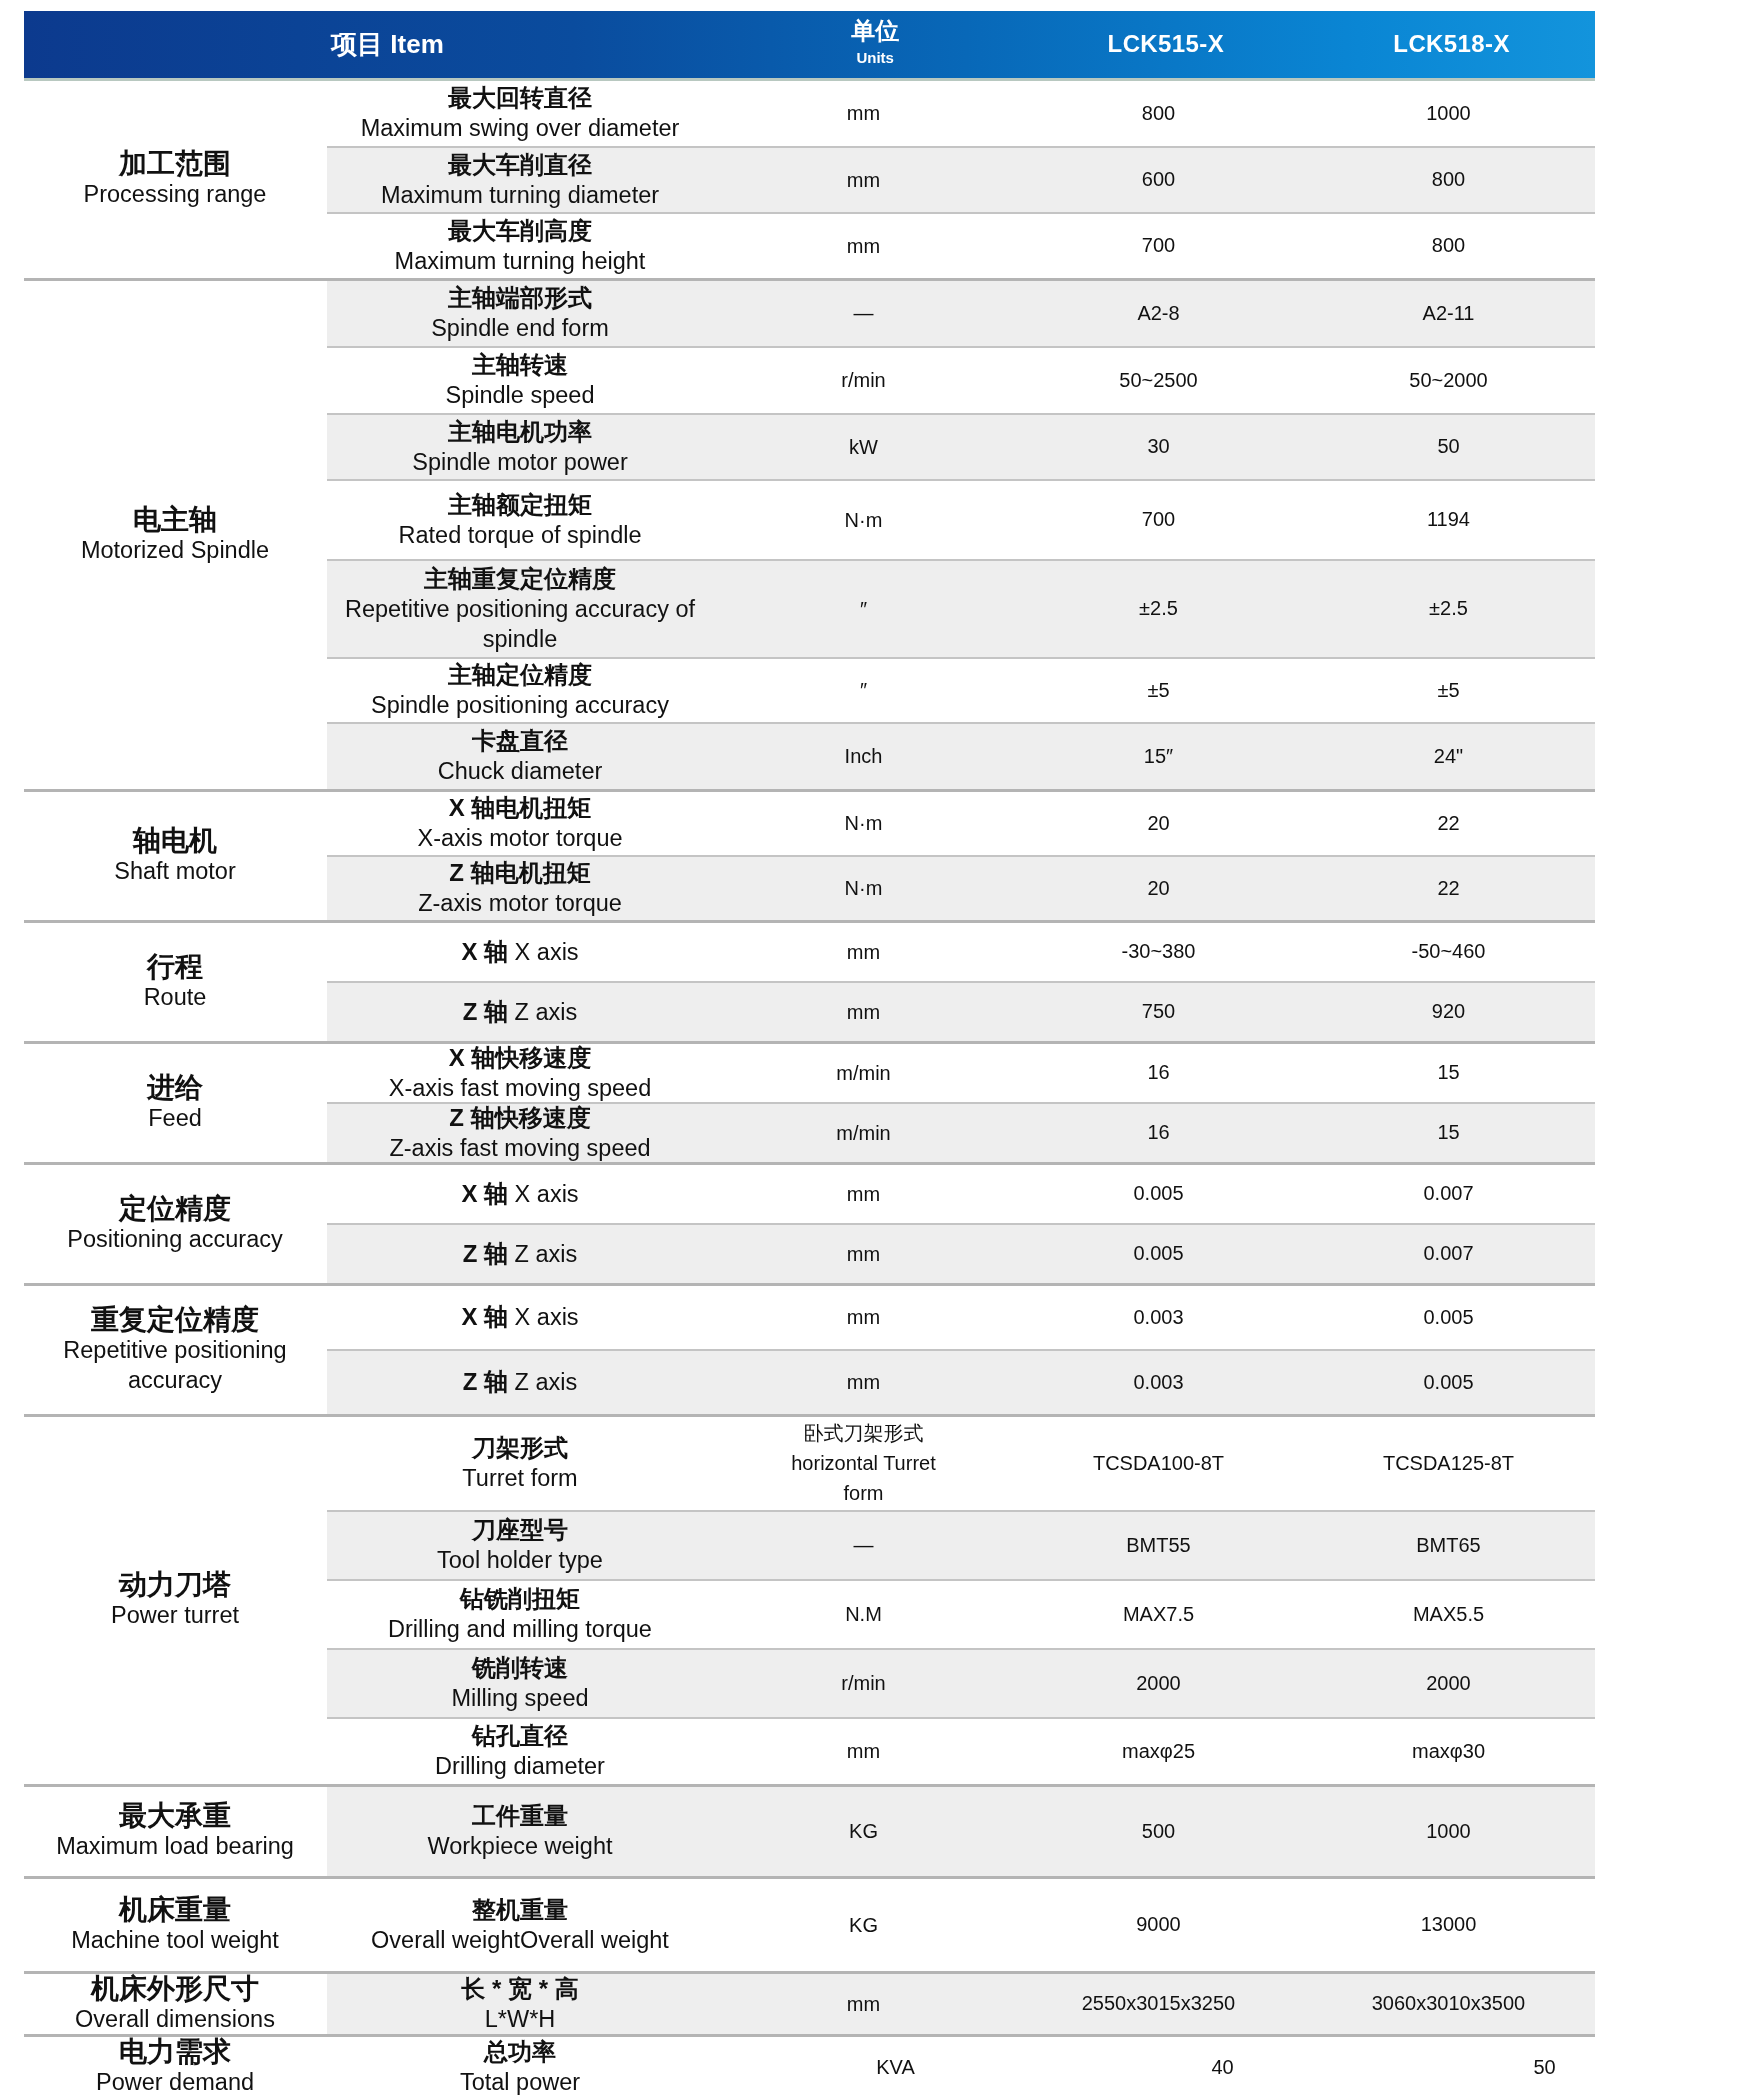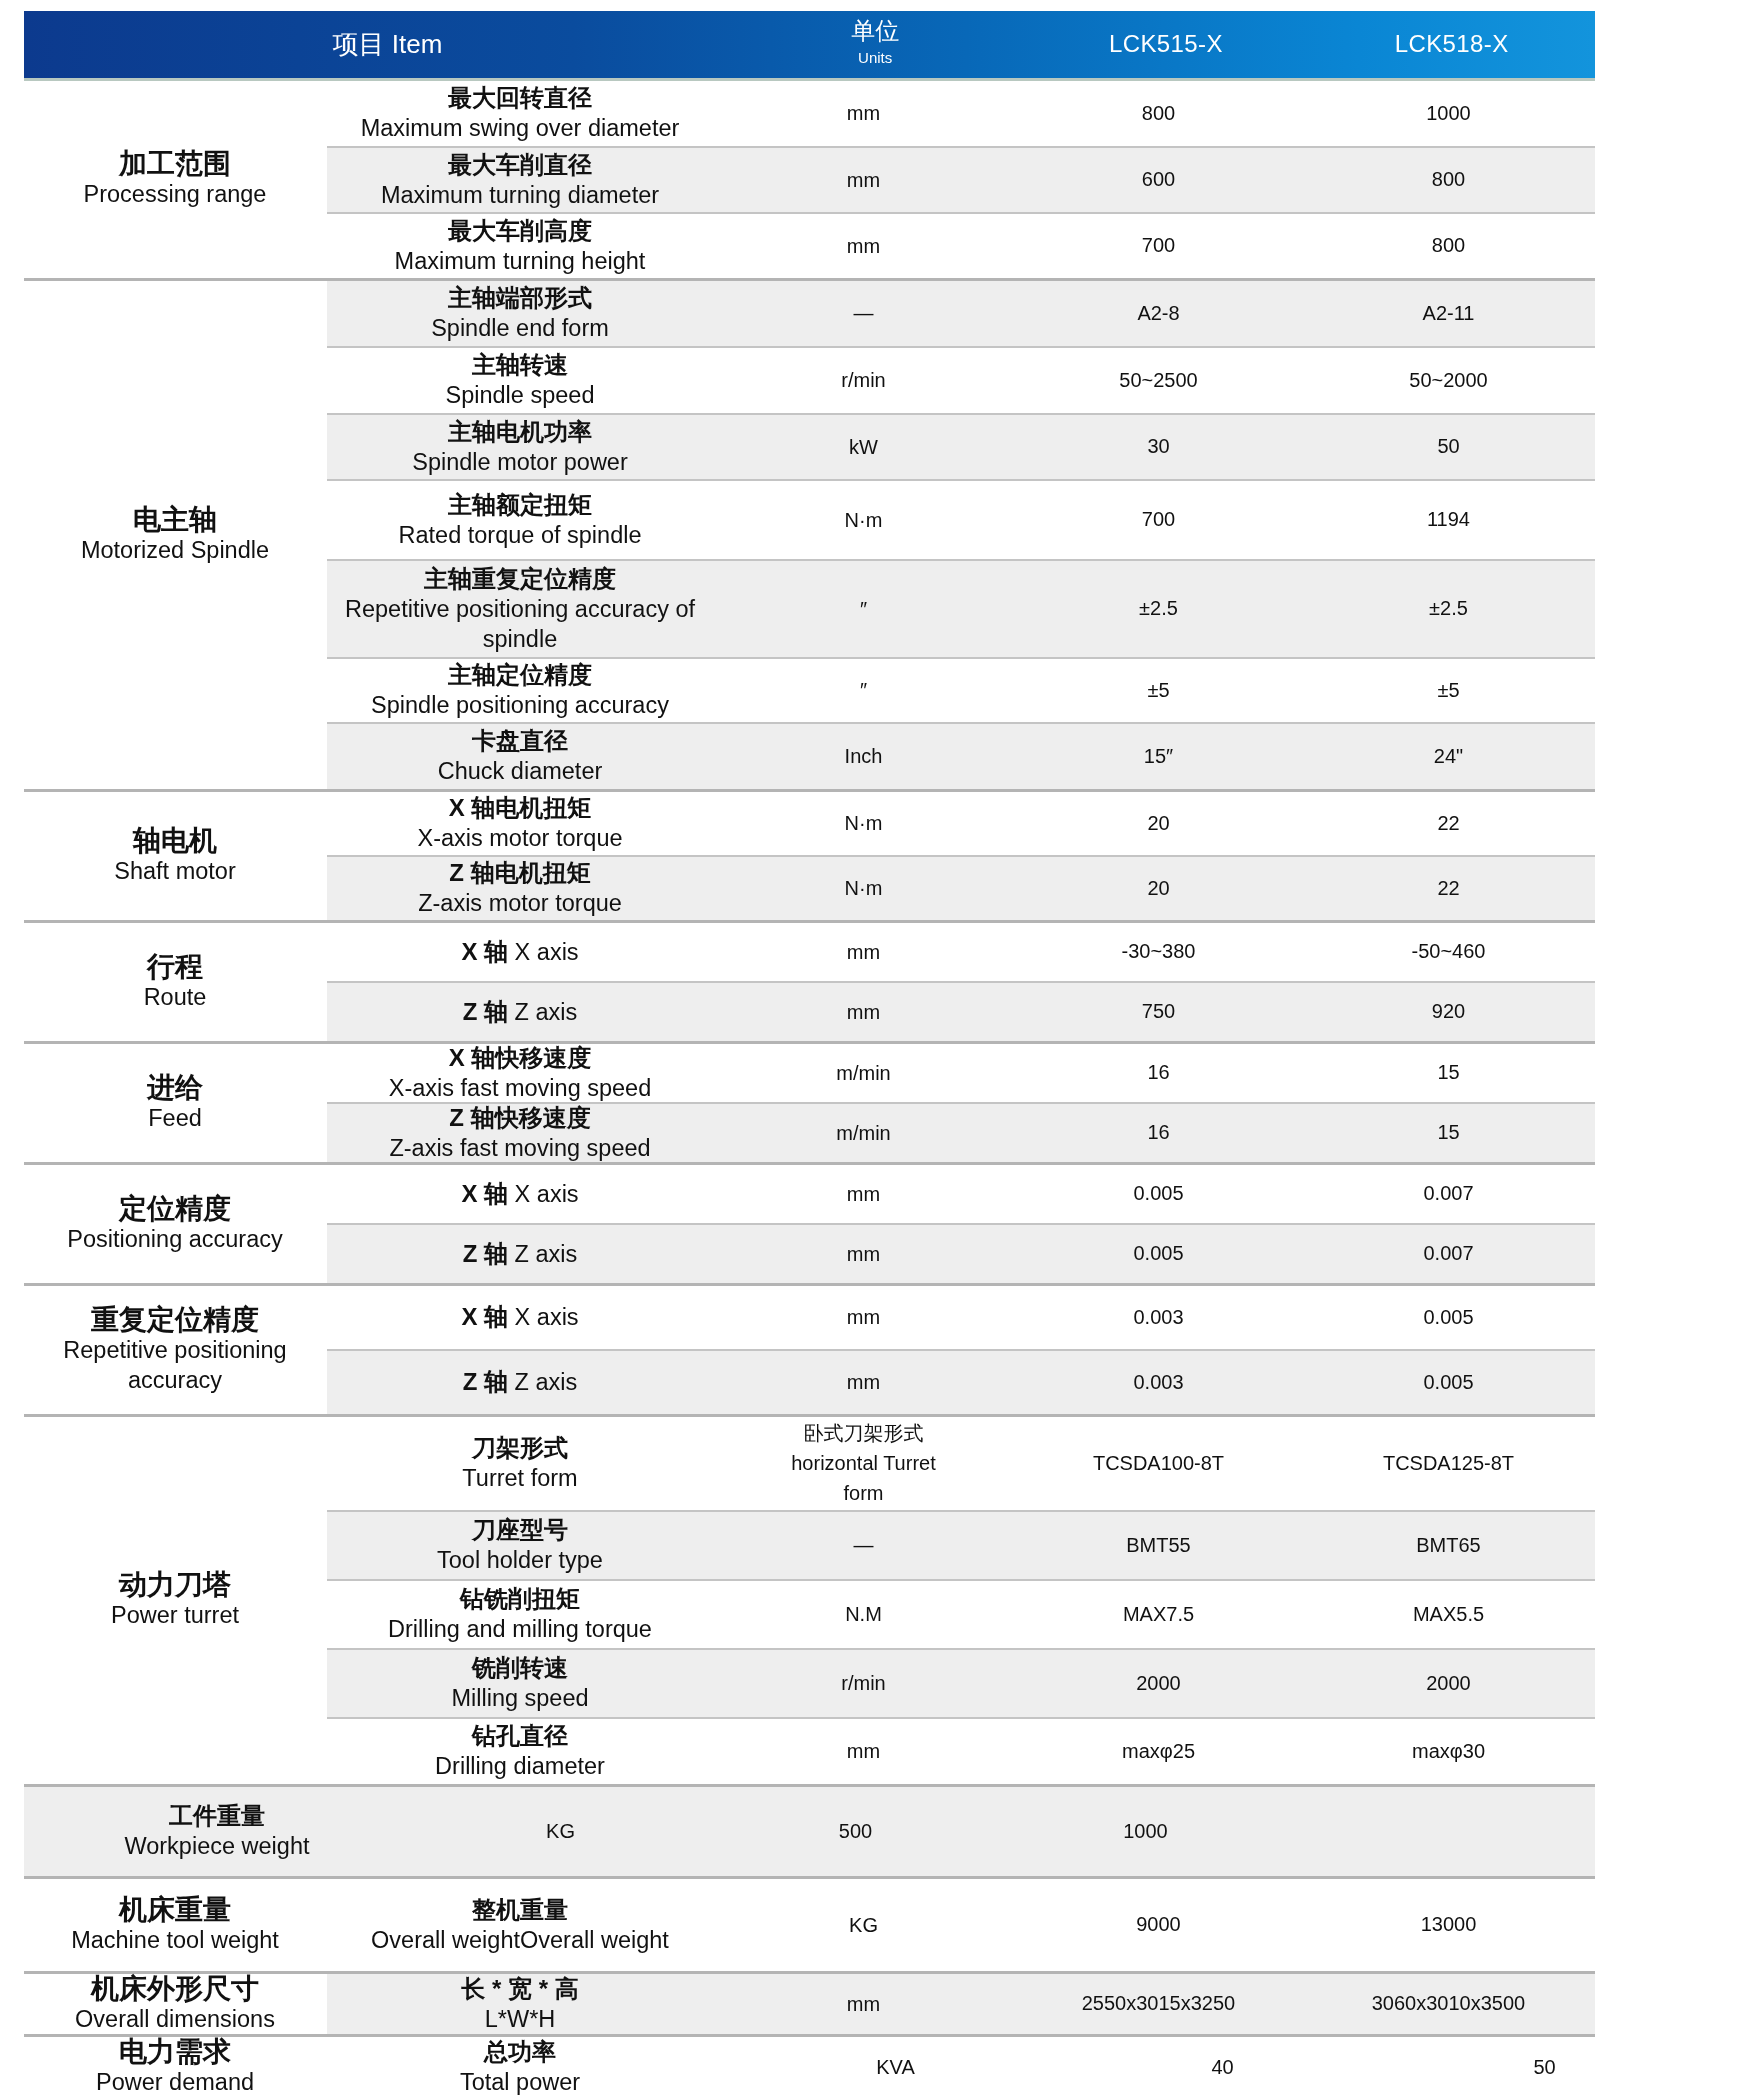--- a/index.html
+++ b/index.html
@@ -1,21 +1,21 @@
 <!DOCTYPE html>
 <html style="font-size:12px"><head>
 <meta charset="utf-8">
 <style>
   html, body { margin:0; padding:0; background:#ffffff; }
   body { width:1740px; height:2097px; position:relative; overflow:hidden;
          font-family:"Liberation Sans","DejaVu Sans",sans-serif; color:#111; }
   .table { position:absolute; left:23.5px; top:10.6px; width:1571px; }
   .header { display:flex; height:67px;
             background:linear-gradient(90deg,#0c3a8e 0%,#0a4c9e 35%,#0868b8 60%,#0a86d4 85%,#1394dc 100%);
-            color:#fff; font-weight:normal; border-bottom:3px solid #b8c8c0;padding-left:24px; }
+            color:#fff; font-weight:bold; border-bottom:3px solid #b8c8c0;padding-left:24px; }
   .header > div { display:flex; flex-direction:column; align-items:center; justify-content:center; text-align:center; }
   .h-item { width:690px; font-size:26px; }
   .h-unit { width:300px; font-size:24px; line-height:27px; }
   .h-unit .en { font-size:15px; }
   .h-model { width:290px; font-size:24px; letter-spacing:0.4px; }
   .section { display:flex; border-bottom:3.8px solid #b4b4b4; }
   .section.last { border-bottom:5.3px solid #111; }
   .cat { width:303px; flex:none; display:flex; flex-direction:column; align-items:center; justify-content:center;
          text-align:center; font-size:23.5px; line-height:30px; background:#fff; }
   .cat .zh { font-weight:bold; font-size:28px; }
@@ -476,20 +476,24 @@
             <div class="c-val">
               <span>maxφ25</span>
             </div>
             <div class="c-val">
               <span>maxφ30</span>
             </div>
           </div>
         </div>
       </div>
       <div class="section">
+        <div class="cat">
+          <span class="zh">最大承重</span>
+          <span class="en">Maximum load bearing</span>
+        </div>
         <div class="rows">
           <div class="row shade" style="height: 89px;">
             <div class="c-item">
               <span class="zh">工件重量</span>
               <span>Workpiece weight</span>
             </div>
             <div class="c-unit">
               <span>KG</span>
             </div>
             <div class="c-val">

